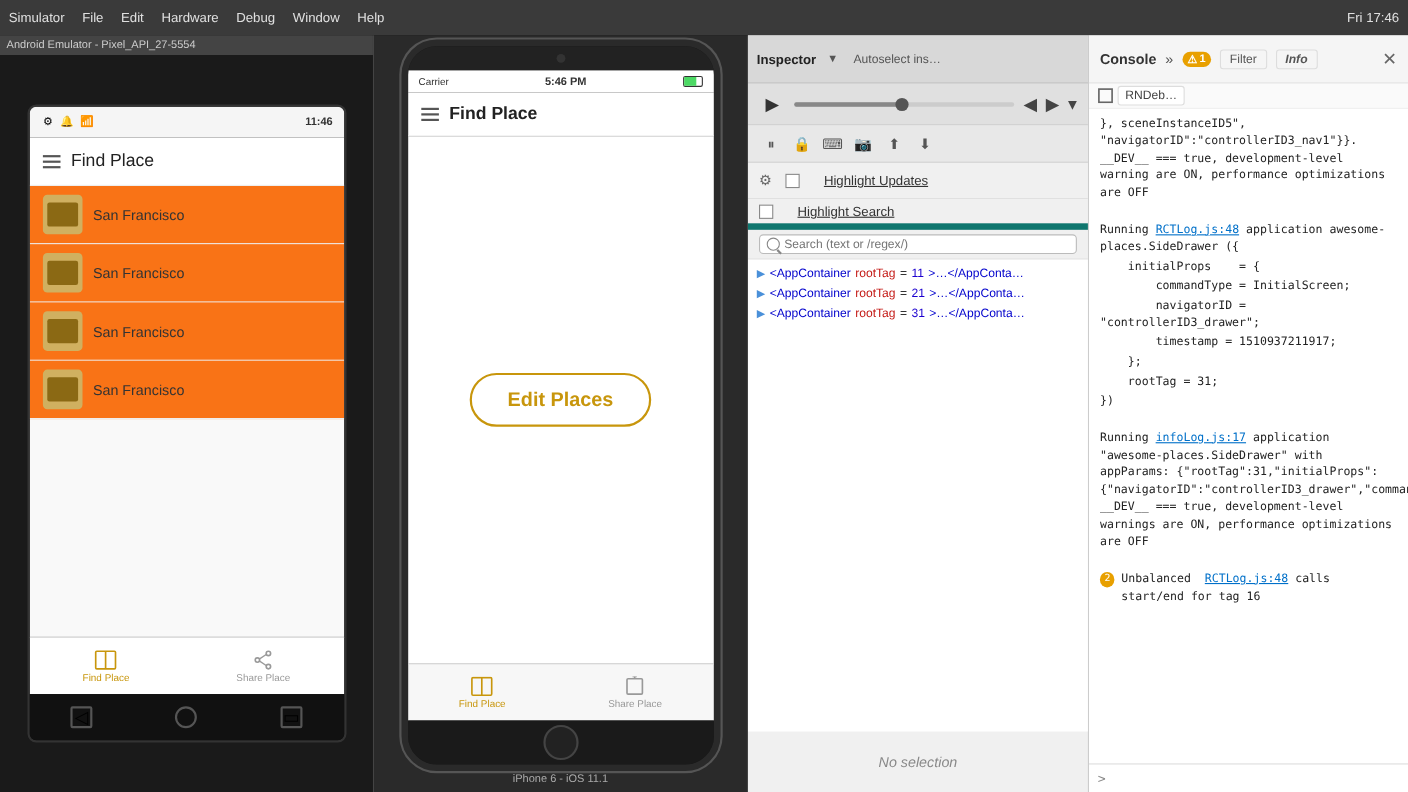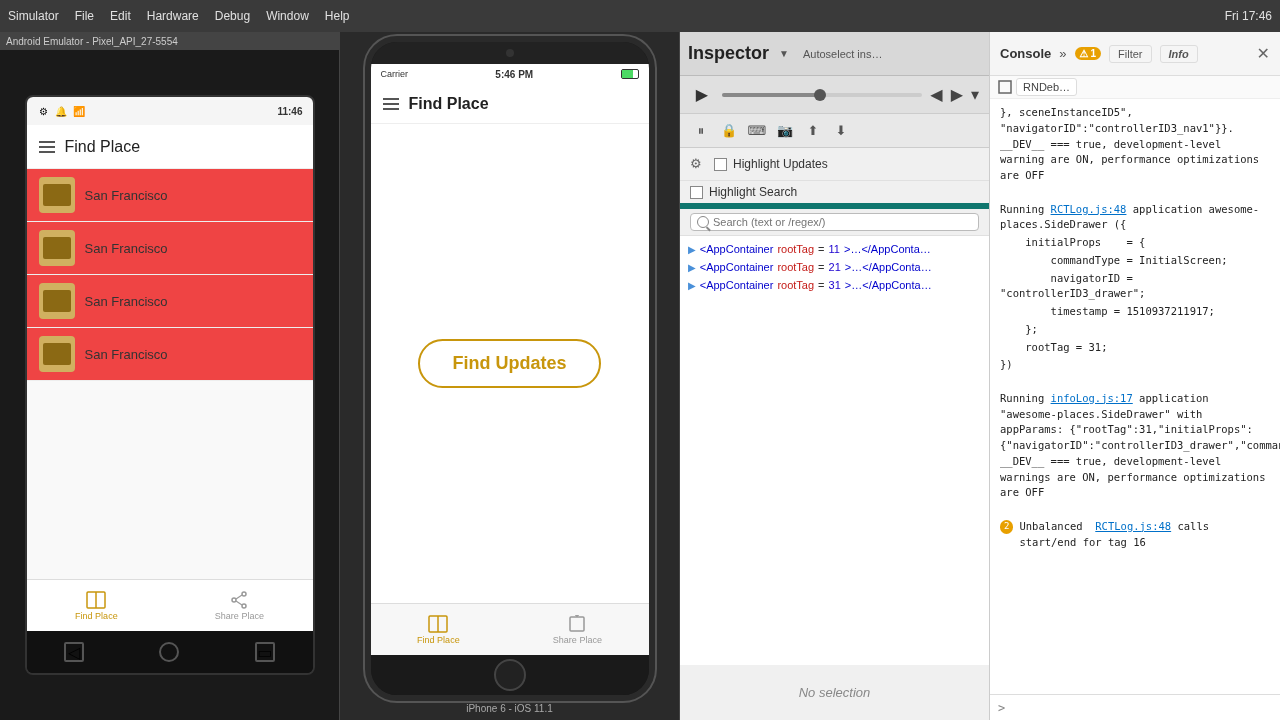--- a/index.html
+++ b/index.html
@@ -140,21 +140,21 @@
       flex: 1;
       background: #f9f9f9;
       overflow: hidden;
     }
     .list-item-row {
       display: flex;
       align-items: center;
       padding: 8px 12px;
       gap: 10px;
       border-bottom: 1px solid #eee;
-      background: #ef4444;
+      background: #f97316;
     }
     .list-thumb {
       width: 36px;
       height: 36px;
       background: #d0b060;
       border-radius: 4px;
       flex-shrink: 0;
       display: flex;
       align-items: center;
       justify-content: center;
@@ -365,21 +365,21 @@
       background: #d8d8d8;
       height: 44px;
       display: flex;
       align-items: center;
       padding: 0 8px;
       gap: 6px;
       flex-shrink: 0;
       border-bottom: 1px solid #bbb;
     }
     .inspector-title {
-      font-size: 18px;
+      font-size: 12px;
       font-weight: 600;
       color: #222;
       margin-right: 4px;
     }
     .inspector-dropdown {
       display: flex;
       align-items: center;
       gap: 2px;
     }
     .inspector-dropdown-arrow {
@@ -474,23 +474,24 @@
     }
     .gear-icon-sm {
       width: 16px;
       height: 16px;
       color: #666;
       font-size: 13px;
     }
     .checkbox-label {
       display: flex;
       align-items: center;
-      gap: 6px;
+      gap: 22px;
       font-size: 12px;
       color: #333;
+      text-decoration: underline;
     }
     .checkbox {
       width: 13px;
       height: 13px;
       border: 1px solid #888;
       background: white;
       flex-shrink: 0;
     }
     .highlight-search-row {
       display: flex;
@@ -817,21 +818,21 @@
         <div class="ios-nav-bar">
           <div class="hamburger-icon">
             <div class="hamburger-line"></div>
             <div class="hamburger-line"></div>
             <div class="hamburger-line"></div>
           </div>
           <span class="ios-app-title">Find Place</span>
         </div>
 
         <div class="ios-content">
-          <button class="find-places-btn">Find Updates</button>
+          <button class="find-places-btn">Edit Places</button>
         </div>
 
         <div class="ios-tab-bar">
           <div class="tab-item">
             <svg width="22" height="18" viewBox="0 0 22 18">
               <rect x="2" y="1" width="18" height="16" rx="1" fill="none" stroke="#c8960c" stroke-width="1.5"></rect>
               <line x1="11" y1="1" x2="11" y2="17" stroke="#c8960c" stroke-width="1.5"></line>
             </svg>
             <span class="tab-label">Find Place</span>
           </div>

